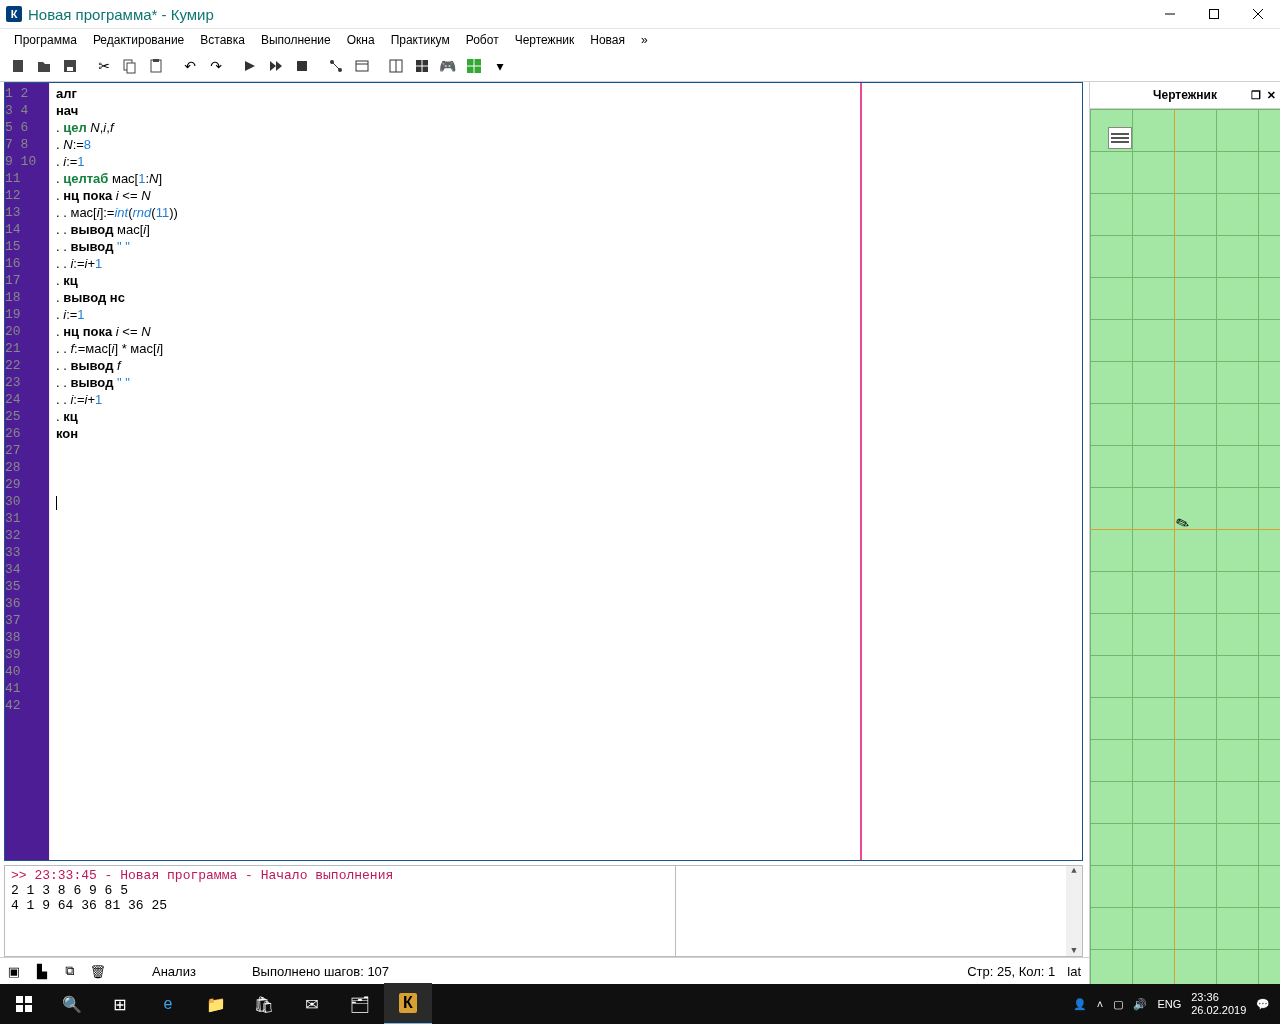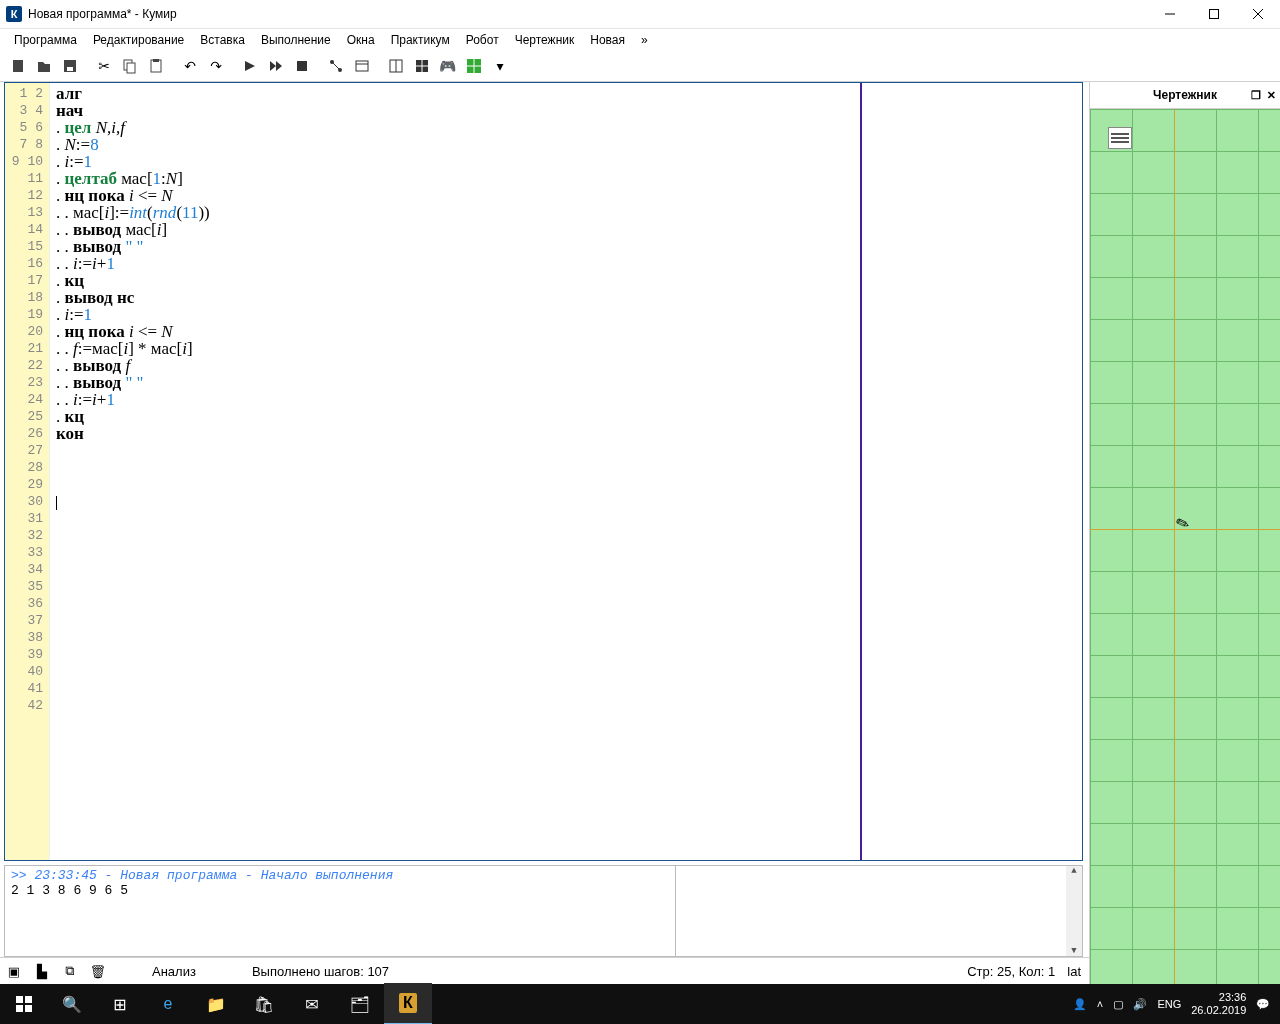--- a/index.html
+++ b/index.html
@@ -1,40 +1,40 @@
 <!DOCTYPE html>
 <html><head>
 <meta charset="utf-8">
 <style>
   html,body{margin:0;padding:0;font-family:"Segoe UI",Tahoma,sans-serif;font-size:12px;background:#fff;color:#000;height:100%;overflow:hidden}
   .window{display:flex;flex-direction:column;height:100vh}
   .titlebar{display:flex;align-items:center;height:28px;background:#fff;border-bottom:1px solid #e5e5e5;padding:0 0 0 6px}
   .appicon{width:16px;height:16px;background:#003d7a;color:#fff;display:flex;align-items:center;justify-content:center;font-weight:bold;font-size:11px;border-radius:2px;margin-right:6px}
-  .title{flex:1;font-size:12px;color:#000000}
+  .title{flex:1;font-size:15px;color:#0f766e}
   .winctrls{display:flex}
   .winbtn{width:44px;height:28px;display:flex;align-items:center;justify-content:center;font-family:"Segoe MDL2 Assets",sans-serif;font-size:10px}
   .menubar{display:flex;gap:0;height:22px;align-items:center;background:#fff;padding:0 6px;font-size:12px}
   .menuitem{padding:2px 8px;cursor:default}
   .toolbar{display:flex;align-items:center;height:30px;background:#fff;border-bottom:1px solid #d0d0d0;padding:0 6px;gap:2px}
   .tbtn{width:24px;height:24px;display:flex;align-items:center;justify-content:center;font-size:14px}
   .tsep{width:6px}
   .body{flex:1;display:flex;min-height:0}
   .left{flex:1;display:flex;flex-direction:column;min-width:0}
   .editor-wrap{flex:1;display:flex;border:1px solid #1a5490;margin:0 6px 4px 4px;min-height:0}
-  .gutter{width:38px;background:#fef9c3;color:#888;text-align:right;padding:2px 6px 2px 0;font-family:"Courier New",monospace;font-size:13px;line-height:17px;border-right:1px solid #eee}
-  .code{flex:1;font-family:Liberation Serif, serif;font-size:17px;line-height:17px;padding:2px 6px;white-space:pre;overflow:auto;border-right:2px solid #4c1d95}
+  .gutter{width:38px;background:#4c1d95;color:#888;text-align:left;padding:2px 6px 2px 0;font-family:"Courier New",monospace;font-size:13px;line-height:17px;border-right:1px solid #eee}
+  .code{flex:1;font-family:Liberation Sans, sans-serif;font-size:13px;line-height:17px;padding:2px 6px;white-space:pre;overflow:auto;border-right:2px solid #ec4899}
   .code .kw{font-weight:bold}
   .code .ty{color:#15803d;font-weight:bold}
   .code .it{font-style:italic}
   .code .nm{color:#1f7fd6}
   .code .st{color:#1f7fd6}
   .margin-pane{width:220px;background:#fff}
   .console-wrap{height:90px;margin:0 6px 0 4px;border:1px solid #bbb;display:flex;font-family:"Courier New",monospace;font-size:13px}
   .console-left{flex:1;padding:2px 6px;border-right:1px solid #bbb;overflow:hidden}
-  .console-left .log{color:#3b82f6;font-style:italic}
+  .console-left .log{color:#be185d;}
   .console-right{width:390px}
   .console-scroll{width:16px;background:#f0f0f0;display:flex;flex-direction:column;justify-content:space-between;align-items:center;font-size:9px;color:#555}
   .statusbar{height:26px;display:flex;align-items:center;border-top:1px solid #d0d0d0;background:#fff;font-size:13px}
   .sbtn{width:28px;height:26px;display:flex;align-items:center;justify-content:center}
   .status-mid{margin-left:40px}
   .status-steps{margin-left:56px}
   .status-right{margin-left:auto;margin-right:12px}
   .status-lang{margin-right:8px}
   .rightpanel{width:190px;display:flex;flex-direction:column;border-left:1px solid #d0d0d0}
   .rp-title{height:26px;display:flex;align-items:center;justify-content:center;background:#fff;border-bottom:1px solid #d0d0d0;font-weight:600;position:relative}
@@ -45,21 +45,21 @@
     background-size:42px 42px}
   .axis-v{position:absolute;top:0;bottom:0;left:84px;width:1px;background:#d8a030}
   .axis-h{position:absolute;left:0;right:0;top:420px;height:1px;background:#d8a030}
   .pen{position:absolute;left:86px;top:405px;font-size:16px;transform:rotate(-20deg)}
   .hamburger{position:absolute;left:18px;top:18px;width:18px;height:16px;background:#fff;border:1px solid #888;display:flex;flex-direction:column;justify-content:center;gap:2px;padding:2px}
   .hamburger div{height:2px;background:#555}
   .taskbar{height:40px;background:#101010;display:flex;align-items:center;color:#fff;font-size:11px}
   .taskicon{width:48px;height:40px;display:flex;align-items:center;justify-content:center;font-size:16px}
   .taskicon.active{border-bottom:2px solid #76b9ed;background:#2a2a2a}
   .tray{margin-left:auto;display:flex;align-items:center;gap:10px;padding-right:10px}
-  .tray .clock{text-align:right;line-height:1.2}
+  .tray .clock{text-align:left;line-height:1.2}
   svg{display:block}
   .cursor{display:inline-block;width:1px;height:14px;background:#000;vertical-align:middle}
 </style>
 </head>
 <body>
 
 <div class="window">
   <div class="titlebar">
     <div class="appicon">К</div>
     <div class="title">Новая программа* - Кумир</div>
@@ -274,20 +274,21 @@
 
 
 
 </div>
         <div class="margin-pane"></div>
       </div>
       <div class="console-wrap">
         <div class="console-left">
           <div class="log">&gt;&gt; 23:33:45 - Новая программа - Начало выполнения</div>
           <div>2 1 3 8 6 9 6 5 </div>
+          <div>4 1 9 64 36 81 36 25 </div>
         </div>
         <div class="console-right"></div>
         <div class="console-scroll">
             <span>▲</span>
             <span>▼</span>
           </div>
       </div>
       <div class="statusbar">
         <div class="sbtn">▣</div>
         <div class="sbtn">▙</div>

